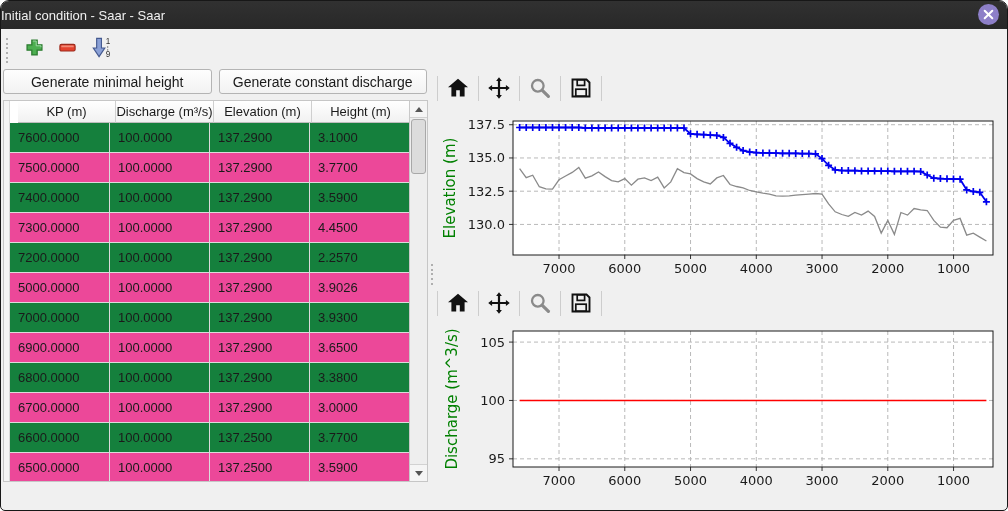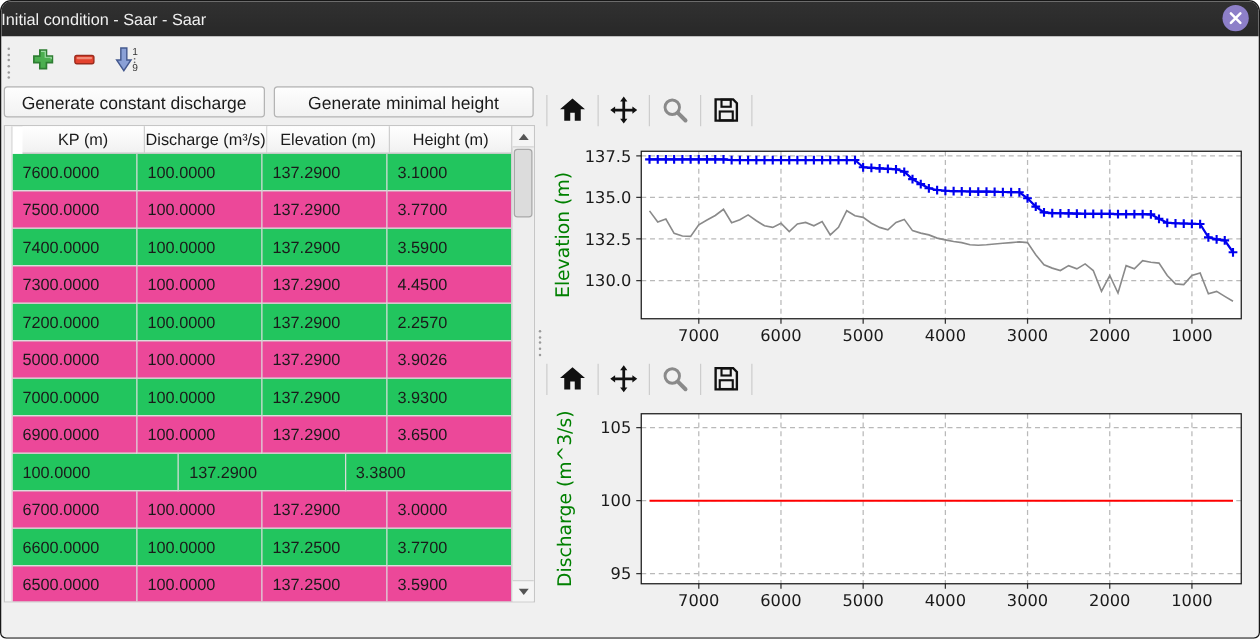--- a/index.html
+++ b/index.html
@@ -23,21 +23,21 @@
   .btn-row{display:flex;gap:7px;margin:4px 1px 6px 0;}
   .gen-btn{flex:1;height:25px;background:linear-gradient(#fefefe,#f2f2f2);border:1px solid #b4b4b4;
     border-radius:3px;font-size:14px;color:#1a1a1a;font-family:"Liberation Sans",sans-serif;cursor:pointer;}
   
   .table-outer{position:relative;width:425px;height:382px;background:#ffffff;border:1px solid #c6c6c6;box-sizing:border-box;}
   .vhead{position:absolute;left:0;top:0;bottom:0;width:5px;background:#f4f4f4;border-right:1px solid #d9d9d9;}
   .thead{position:absolute;left:14px;top:0;right:17px;height:22px;display:flex;}
   .thcell{flex:1;display:flex;align-items:center;justify-content:center;font-size:13px;color:#1a1a1a;
     background:linear-gradient(#ffffff,#f1f1f1);border-right:1px solid #cfcfcf;border-bottom:1px solid #bdbdbd;cursor:pointer;}
   .tbody{position:absolute;left:6px;top:22px;right:17px;bottom:0;overflow:hidden;}
-  .trow{display:flex;height:30px;background:#22c55e;}
+  .trow{display:flex;height:30px;background:#15803d;}
   .trow.alt{background:#ec4899;}
   .tcell{flex:1;font-size:13px;color:#1a1a1a;line-height:29px;padding-left:8px;box-sizing:border-box;
     border-right:1px solid #dbdbdb;border-bottom:1px solid #dbdbdb;overflow:hidden;}
   
   .sb{position:absolute;top:0;right:0;bottom:0;width:17px;background:#eeeeee;border-left:1px solid #c9c9c9;}
   .sb-btn{position:absolute;left:0;right:0;height:16px;background:#f5f5f5;display:flex;align-items:center;
     justify-content:center;cursor:pointer;}
   .sb-btn.up{top:0;border-bottom:1px solid #d2d2d2;}
   .sb-btn.down{bottom:0;border-top:1px solid #d2d2d2;}
   .arr-up{width:0;height:0;border-left:4px solid transparent;border-right:4px solid transparent;border-bottom:5px solid #555;}
@@ -104,22 +104,22 @@
         <circle cx="19.5" cy="14.5" r="0.7" fill="#666666"></circle>
         <text x="17.5" y="22" font-size="8.5" fill="#333333" font-family="Liberation Sans, sans-serif">9</text>
       </svg>
     </button>
   </div>
 
   <div class="content">
 
     <div class="left-panel">
       <div class="btn-row">
+        <button class="gen-btn">Generate minimal height</button>
         <button class="gen-btn">Generate constant discharge</button>
-        <button class="gen-btn">Generate minimal height</button>
       </div>
 
       <div class="table-outer">
         <div class="vhead"></div>
         <div class="thead">
             <div class="thcell">KP (m)</div>
             <div class="thcell">Discharge (m³/s)</div>
             <div class="thcell">Elevation (m)</div>
             <div class="thcell">Height (m)</div>
           </div>
@@ -166,20 +166,21 @@
               <div class="tcell">137.2900</div>
               <div class="tcell">3.9300</div>
             </div>
             <div class="trow alt">
               <div class="tcell">6900.0000</div>
               <div class="tcell">100.0000</div>
               <div class="tcell">137.2900</div>
               <div class="tcell">3.6500</div>
             </div>
             <div class="trow">
+              <div class="tcell">6800.0000</div>
               <div class="tcell">100.0000</div>
               <div class="tcell">137.2900</div>
               <div class="tcell">3.3800</div>
             </div>
             <div class="trow alt">
               <div class="tcell">6700.0000</div>
               <div class="tcell">100.0000</div>
               <div class="tcell">137.2900</div>
               <div class="tcell">3.0000</div>
             </div>

